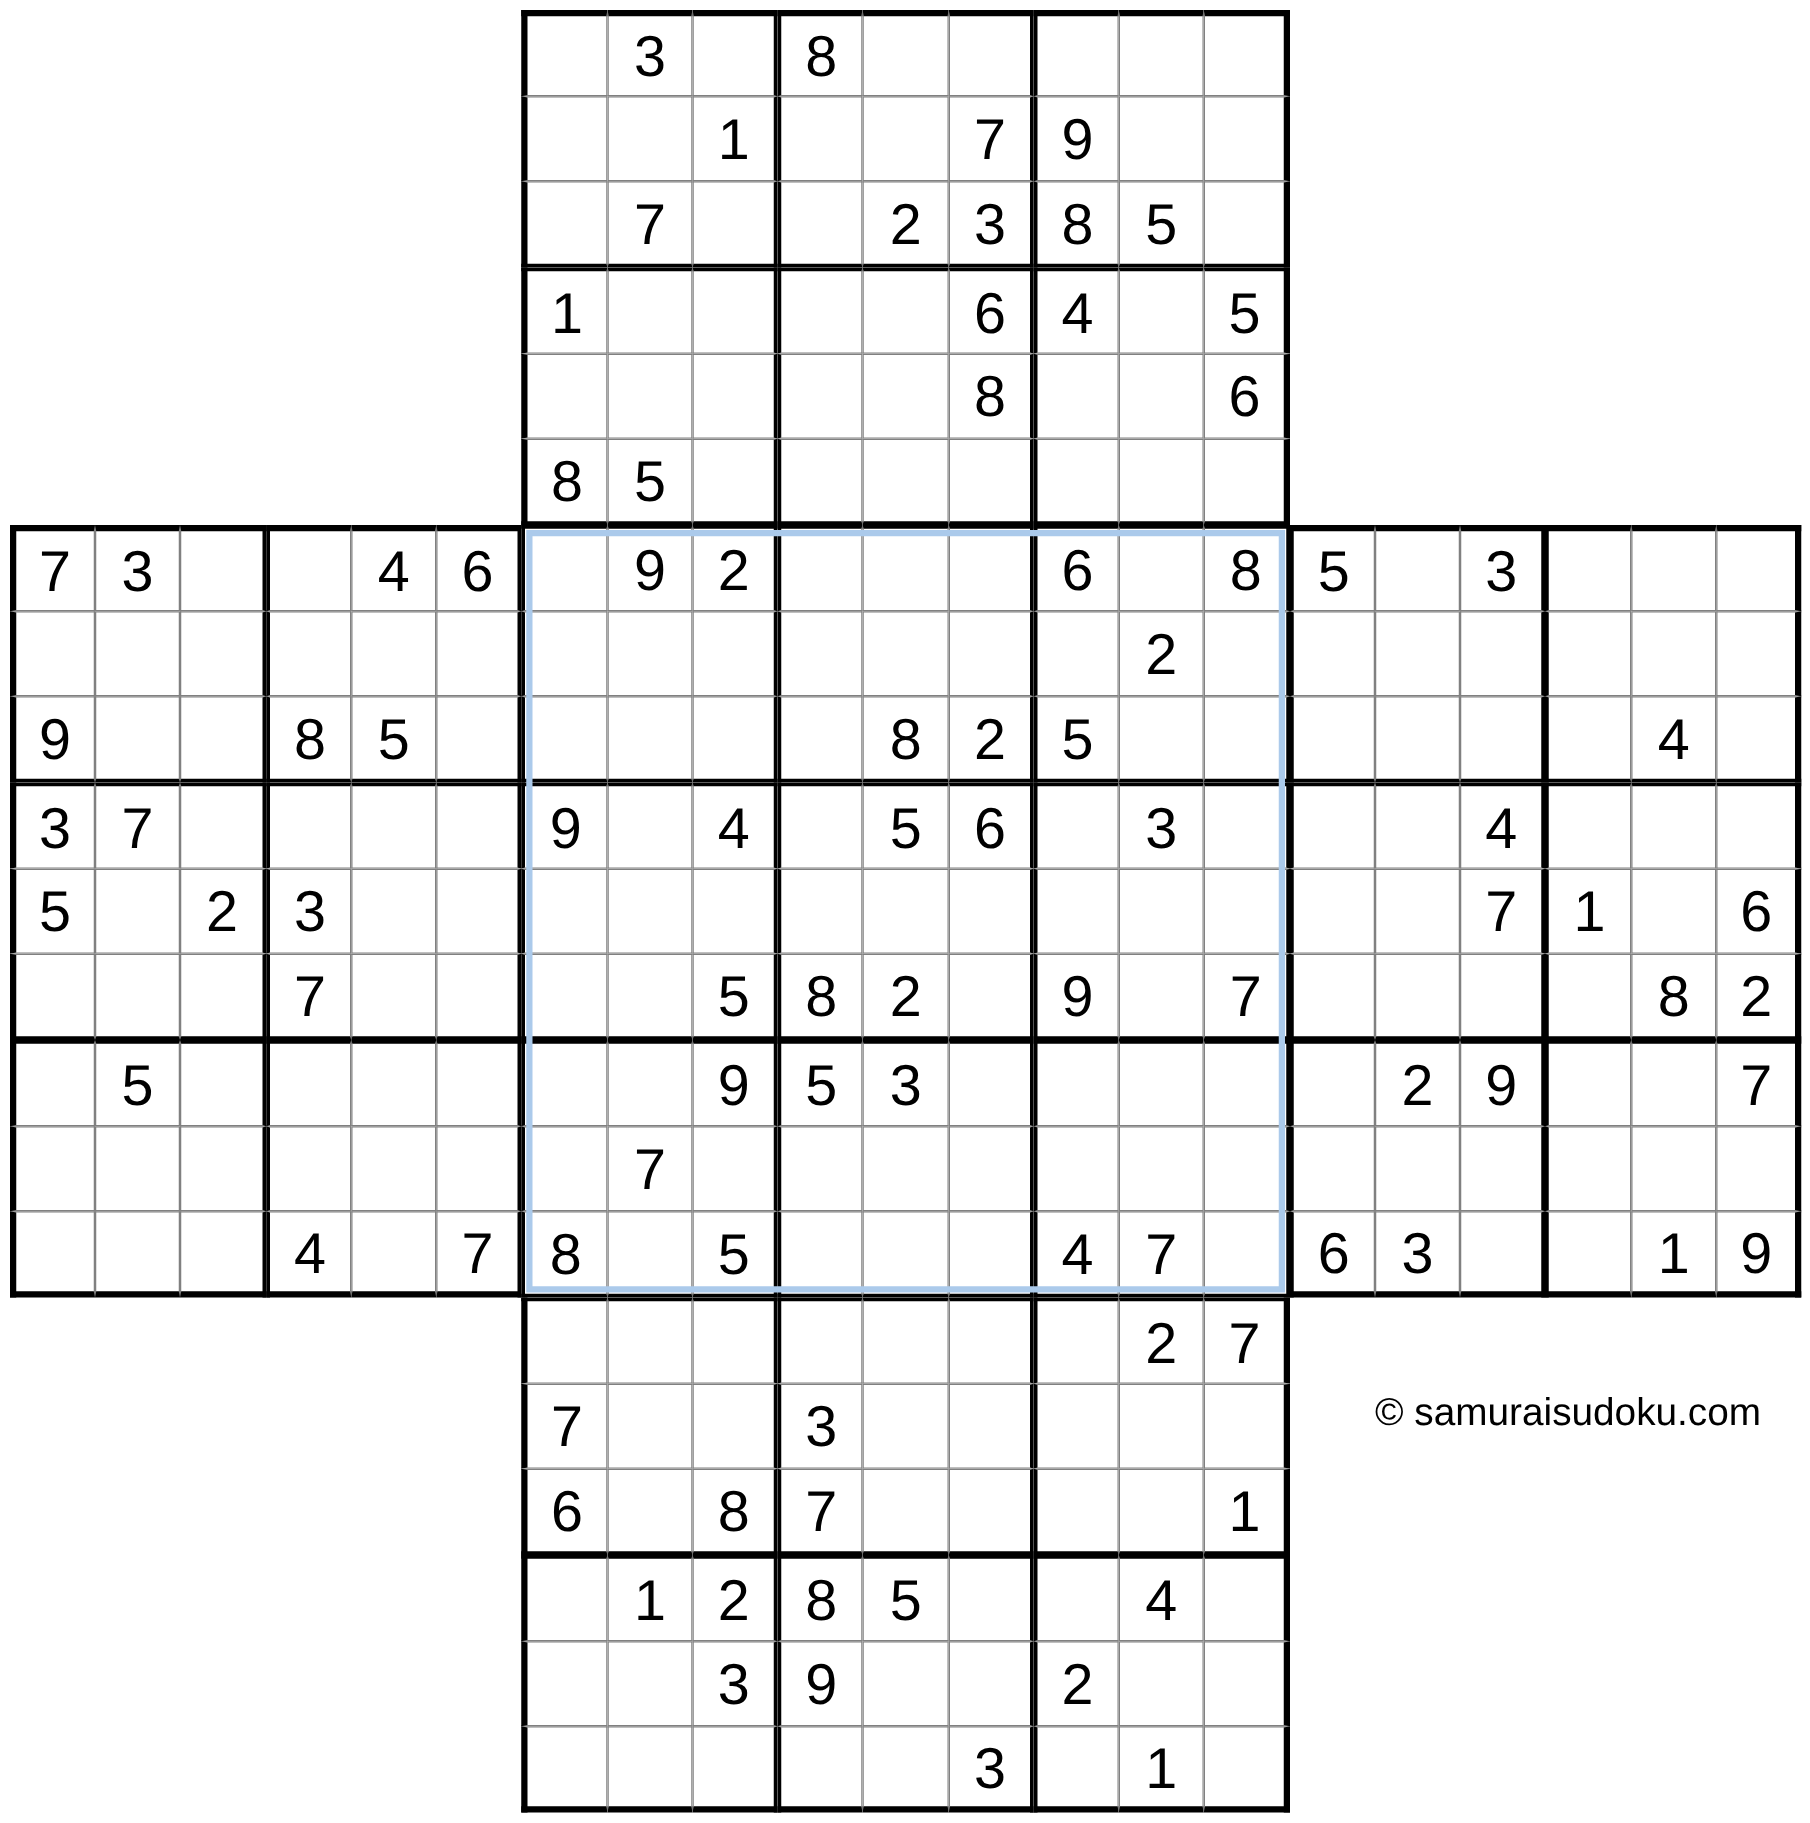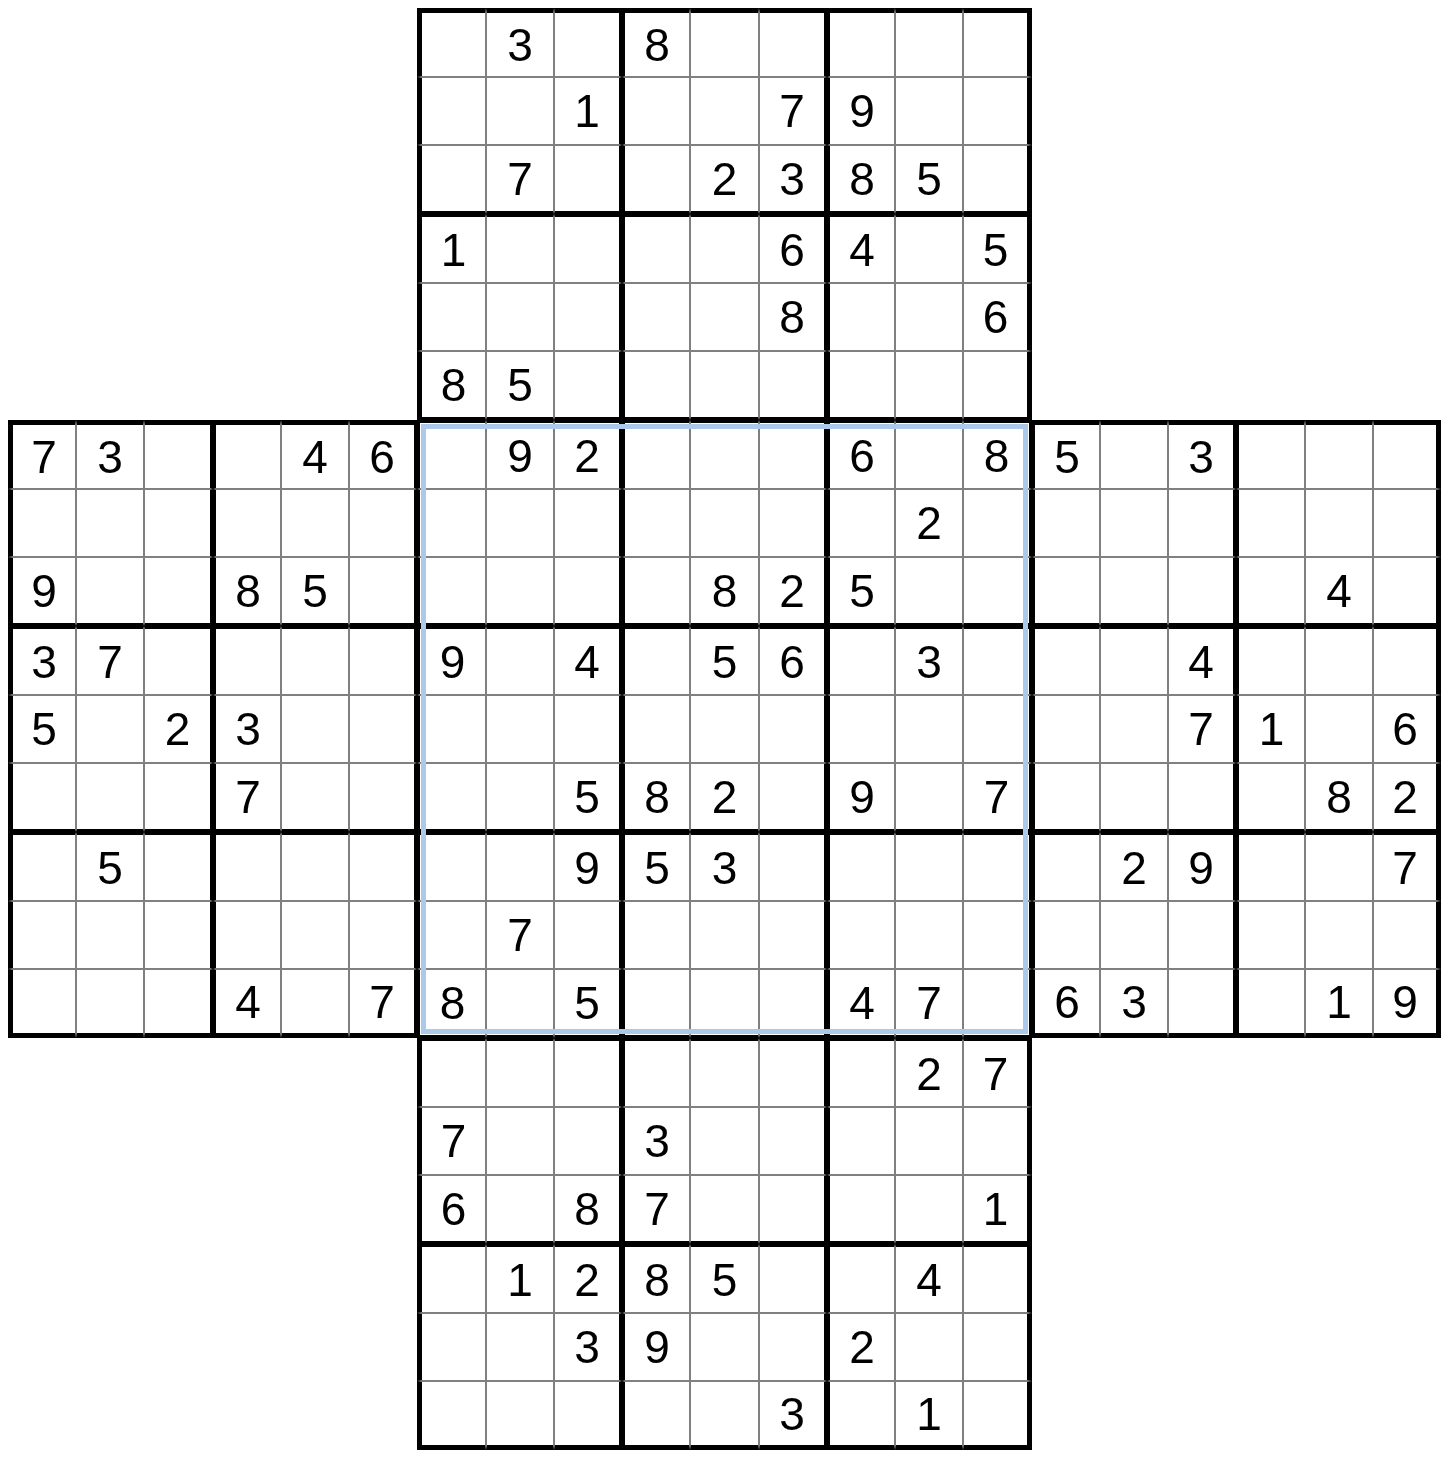--- a/index.html
+++ b/index.html
@@ -348,13 +348,14 @@
       <div class="cell" style="left: 486px; top: 1381px; width: 68px; height: 69px; border-width: 1px 1px 5px; border-style: solid; border-color: rgb(128, 128, 128) rgb(128, 128, 128) rgb(0, 0, 0); color: rgb(0, 0, 0);"></div>
       <div class="cell" style="left: 554px; top: 1381px; width: 68px; height: 69px; border-width: 1px 3px 5px 1px; border-style: solid; border-color: rgb(128, 128, 128) rgb(0, 0, 0) rgb(0, 0, 0) rgb(128, 128, 128); color: rgb(0, 0, 0);"></div>
       <div class="cell" style="left: 622px; top: 1381px; width: 68px; height: 69px; border-width: 1px 1px 5px 3px; border-style: solid; border-color: rgb(128, 128, 128) rgb(128, 128, 128) rgb(0, 0, 0) rgb(0, 0, 0); color: rgb(0, 0, 0);"></div>
       <div class="cell" style="left: 690px; top: 1381px; width: 69px; height: 69px; border-width: 1px 1px 5px; border-style: solid; border-color: rgb(128, 128, 128) rgb(128, 128, 128) rgb(0, 0, 0); color: rgb(0, 0, 0);"></div>
       <div class="cell given" style="left: 759px; top: 1381px; width: 68px; height: 69px; border-width: 1px 3px 5px 1px; border-style: solid; border-color: rgb(128, 128, 128) rgb(0, 0, 0) rgb(0, 0, 0) rgb(128, 128, 128); color: rgb(0, 0, 0);">3</div>
       <div class="cell" style="left: 827px; top: 1381px; width: 68px; height: 69px; border-width: 1px 1px 5px 3px; border-style: solid; border-color: rgb(128, 128, 128) rgb(128, 128, 128) rgb(0, 0, 0) rgb(0, 0, 0); color: rgb(0, 0, 0);"></div>
       <div class="cell given" style="left: 895px; top: 1381px; width: 68px; height: 69px; border-width: 1px 1px 5px; border-style: solid; border-color: rgb(128, 128, 128) rgb(128, 128, 128) rgb(0, 0, 0); color: rgb(0, 0, 0);">1</div>
       <div class="cell" style="left: 963px; top: 1381px; width: 69px; height: 69px; border-width: 1px 5px 5px 1px; border-style: solid; border-color: rgb(128, 128, 128) rgb(0, 0, 0) rgb(0, 0, 0) rgb(128, 128, 128); color: rgb(0, 0, 0);"></div>
       <div class="highlight" id="highlight" style="left: 421px; top: 424px; width: 607px; height: 610px; border: 5px solid rgb(171, 202, 235);"></div>
     </div>
+  <div class="copyright">© samuraisudoku.com</div>
 </div>
 
 </body></html>

